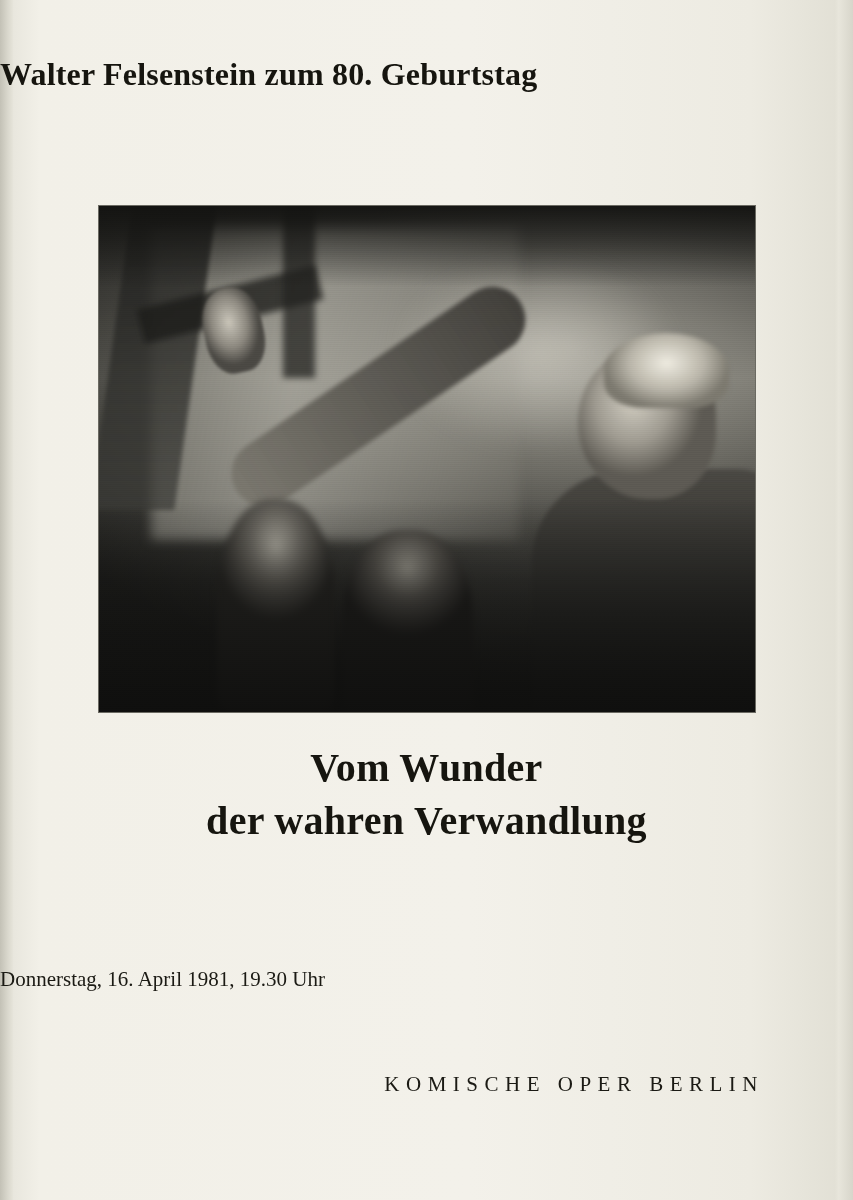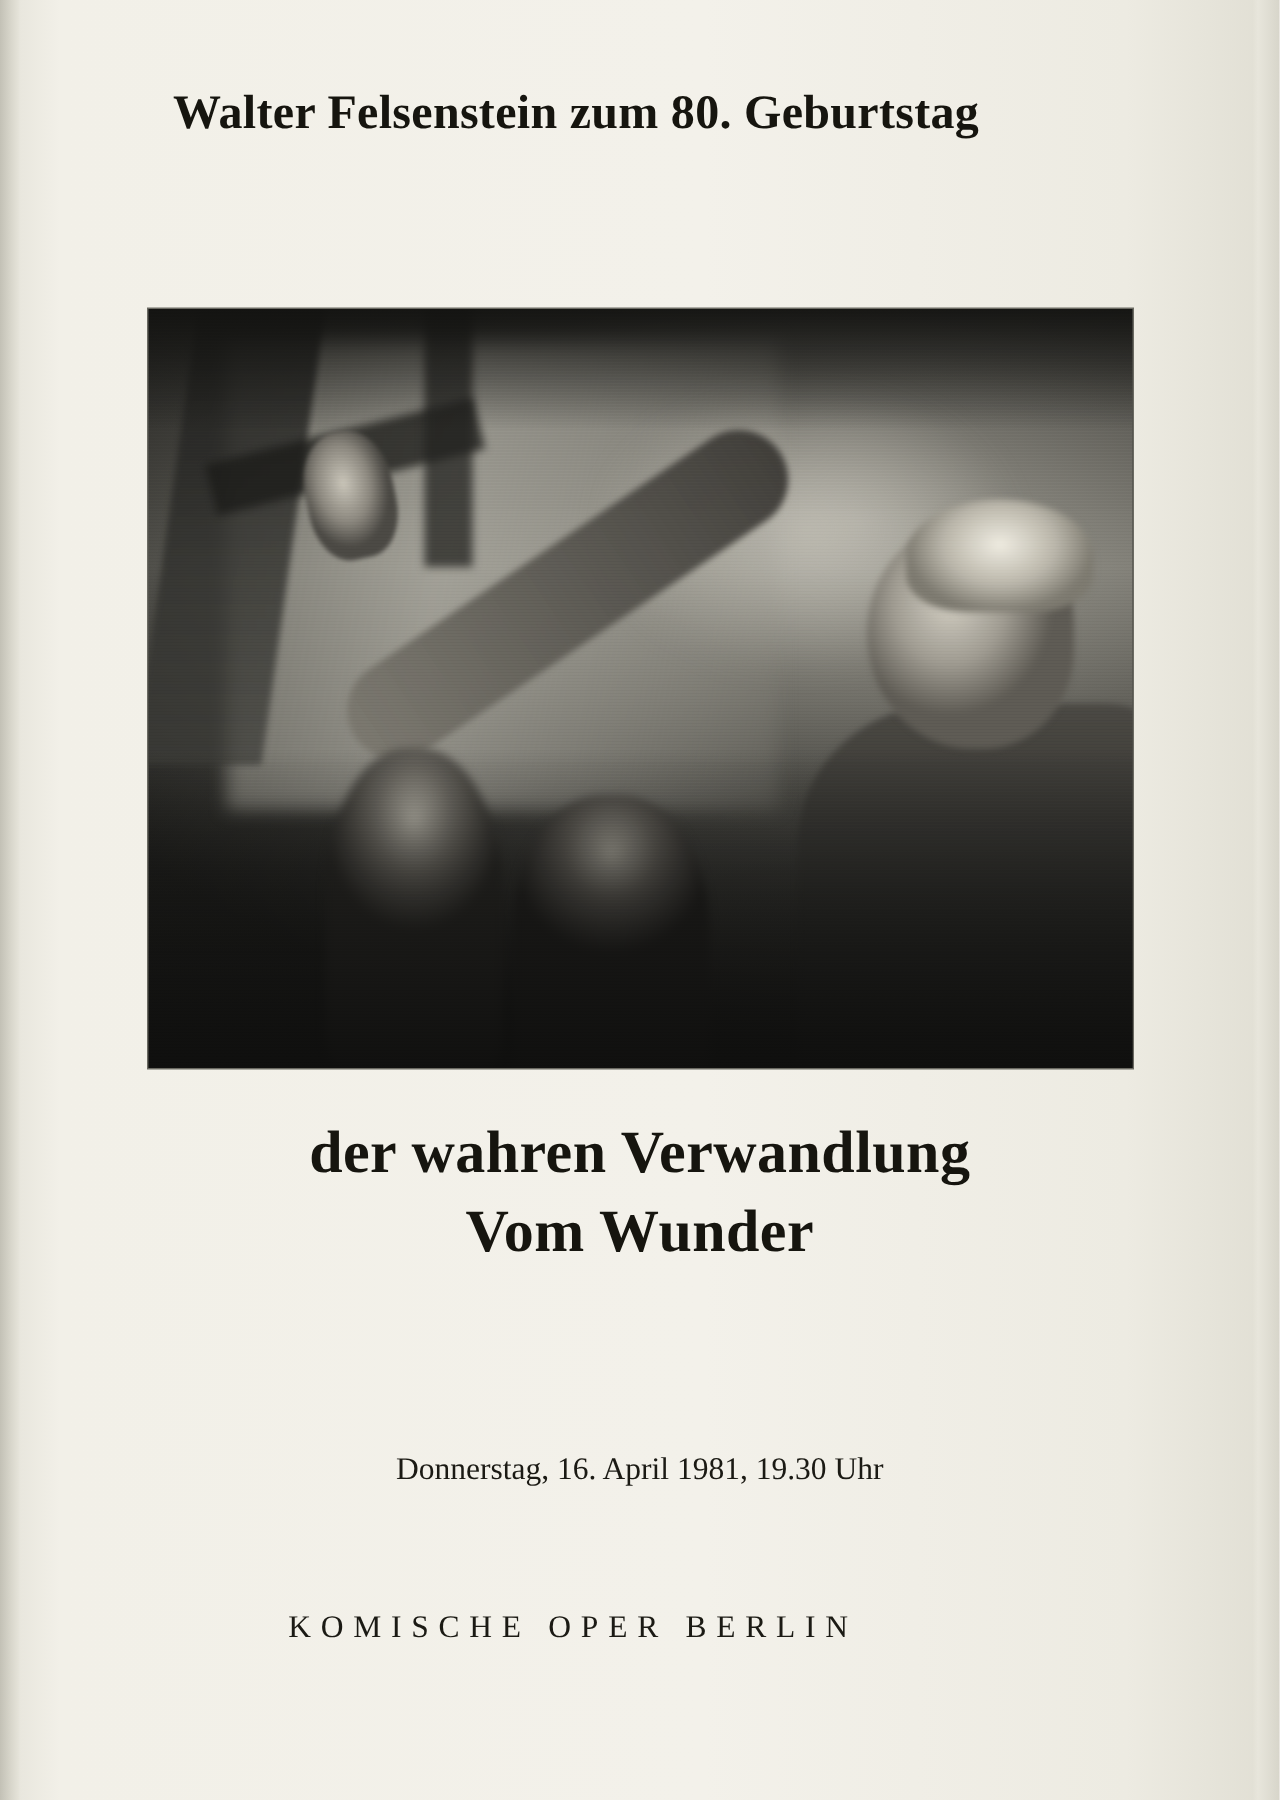--- a/index.html
+++ b/index.html
@@ -40,21 +40,20 @@
     width: 18px; height: 100%;
     background: linear-gradient(270deg, #d5d3c8 0%, #e9e7dd 80%, rgba(240,238,230,0) 100%);
     opacity: .8;
   }
 
   .headline {
     position: absolute;
     top: 56px;
     left: 0;
     width: 768px;
-    text-align: center;
     font-size: 32px;
     font-weight: 700;
     letter-spacing: .2px;
     color: #16150f;
     font-family: "Liberation Serif", serif;
   }
 
   .photo-frame {
     position: absolute;
     left: 99px;
@@ -199,33 +198,33 @@
     line-height: 1.32;
     letter-spacing: .3px;
   }
   .title-line { display: block; }
 
   .dates {
     position: absolute;
     top: 962px;
     left: 0;
     width: 853px;
-    text-align: center;
+    text-align: left;
     color: #1b1a14;
     font-size: 21px;
     line-height: 1.62;
   }
   .date-line { display: block; }
 
   .house {
     position: absolute;
     top: 1072px;
     left: 0;
     width: 764px;
-    text-align: center;
+    text-align: right;
     color: #1b1a14;
     font-size: 21px;
     letter-spacing: 6.5px;
   }
 </style>
 </head>
 <body>
 
 <div class="page">
 
@@ -244,22 +243,22 @@
     <div class="ph-head"></div>
     <div class="ph-hair"></div>
     <div class="ph-fig-a"></div>
     <div class="ph-fig-b"></div>
     <div class="ph-top-dark"></div>
     <div class="ph-bottom-dark"></div>
     <div class="ph-grain"></div>
   </div>
 
   <div class="title-block">
+    <span class="title-line">Vom Wunder</span>
     <span class="title-line">der wahren Verwandlung</span>
-    <span class="title-line">Vom Wunder</span>
   </div>
 
   <div class="dates">
     <span class="date-line">Donnerstag, 16. April 1981, 19.30 Uhr</span>
   </div>
 
   <div class="house">KOMISCHE OPER BERLIN</div>
 
 </div>
 

